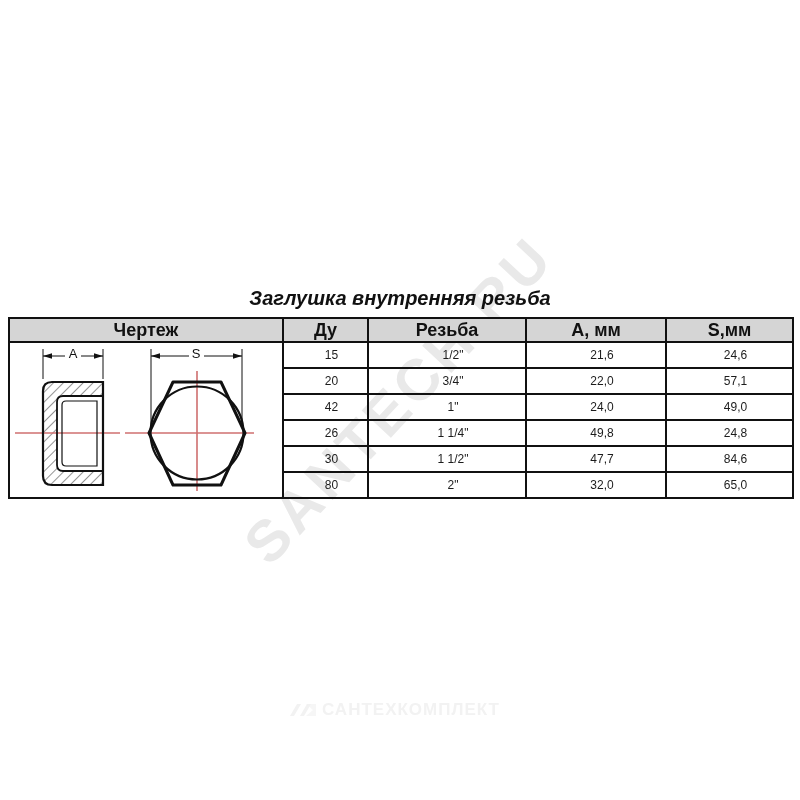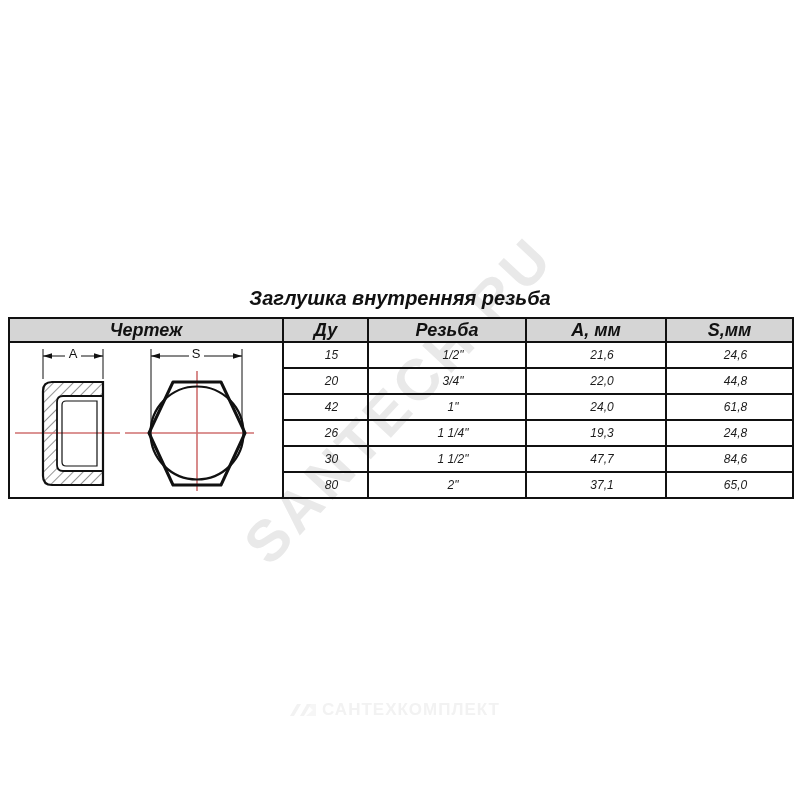--- a/index.html
+++ b/index.html
@@ -67,21 +67,20 @@
     border-collapse: collapse;
     table-layout: fixed;
     z-index: 2;
     background: transparent;
   }
   table.spec th, table.spec td {
     border: 2px solid #111111;
     text-align: center;
     vertical-align: middle;
     padding: 0;
-    font-style: italic;
   }
   table.spec th {
     background: #d5d5d5;
     height: 24px;
     font-size: 18px;
     font-weight: bold;
     color: #111111;
   }
   table.spec td {
     height: 26px;
@@ -133,44 +132,44 @@
         <td class="drawing-cell" rowspan="6"></td>
         <td>15</td>
         <td>1/2"</td>
         <td>21,6</td>
         <td>24,6</td>
       </tr>
       <tr>
         <td>20</td>
         <td>3/4"</td>
         <td>22,0</td>
-        <td>44,8</td>
+        <td>57,1</td>
       </tr>
       <tr>
         <td>42</td>
         <td>1"</td>
         <td>24,0</td>
-        <td>61,8</td>
+        <td>49,0</td>
       </tr>
       <tr>
         <td>26</td>
         <td>1 1/4"</td>
-        <td>19,3</td>
+        <td>49,8</td>
         <td>24,8</td>
       </tr>
       <tr>
         <td>30</td>
         <td>1 1/2"</td>
         <td>47,7</td>
         <td>84,6</td>
       </tr>
       <tr>
         <td>80</td>
         <td>2"</td>
-        <td>37,1</td>
+        <td>32,0</td>
         <td>65,0</td>
       </tr>
     </tbody>
   </table>
 
   <svg class="drawing-svg" viewBox="8 341 274 156">
     <defs>
       <pattern id="hatch" patternUnits="userSpaceOnUse" width="7" height="7" patternTransform="rotate(45)">
         <line x1="0" y1="0" x2="0" y2="7" stroke="#2a2a2a" stroke-width="1"></line>
       </pattern>

